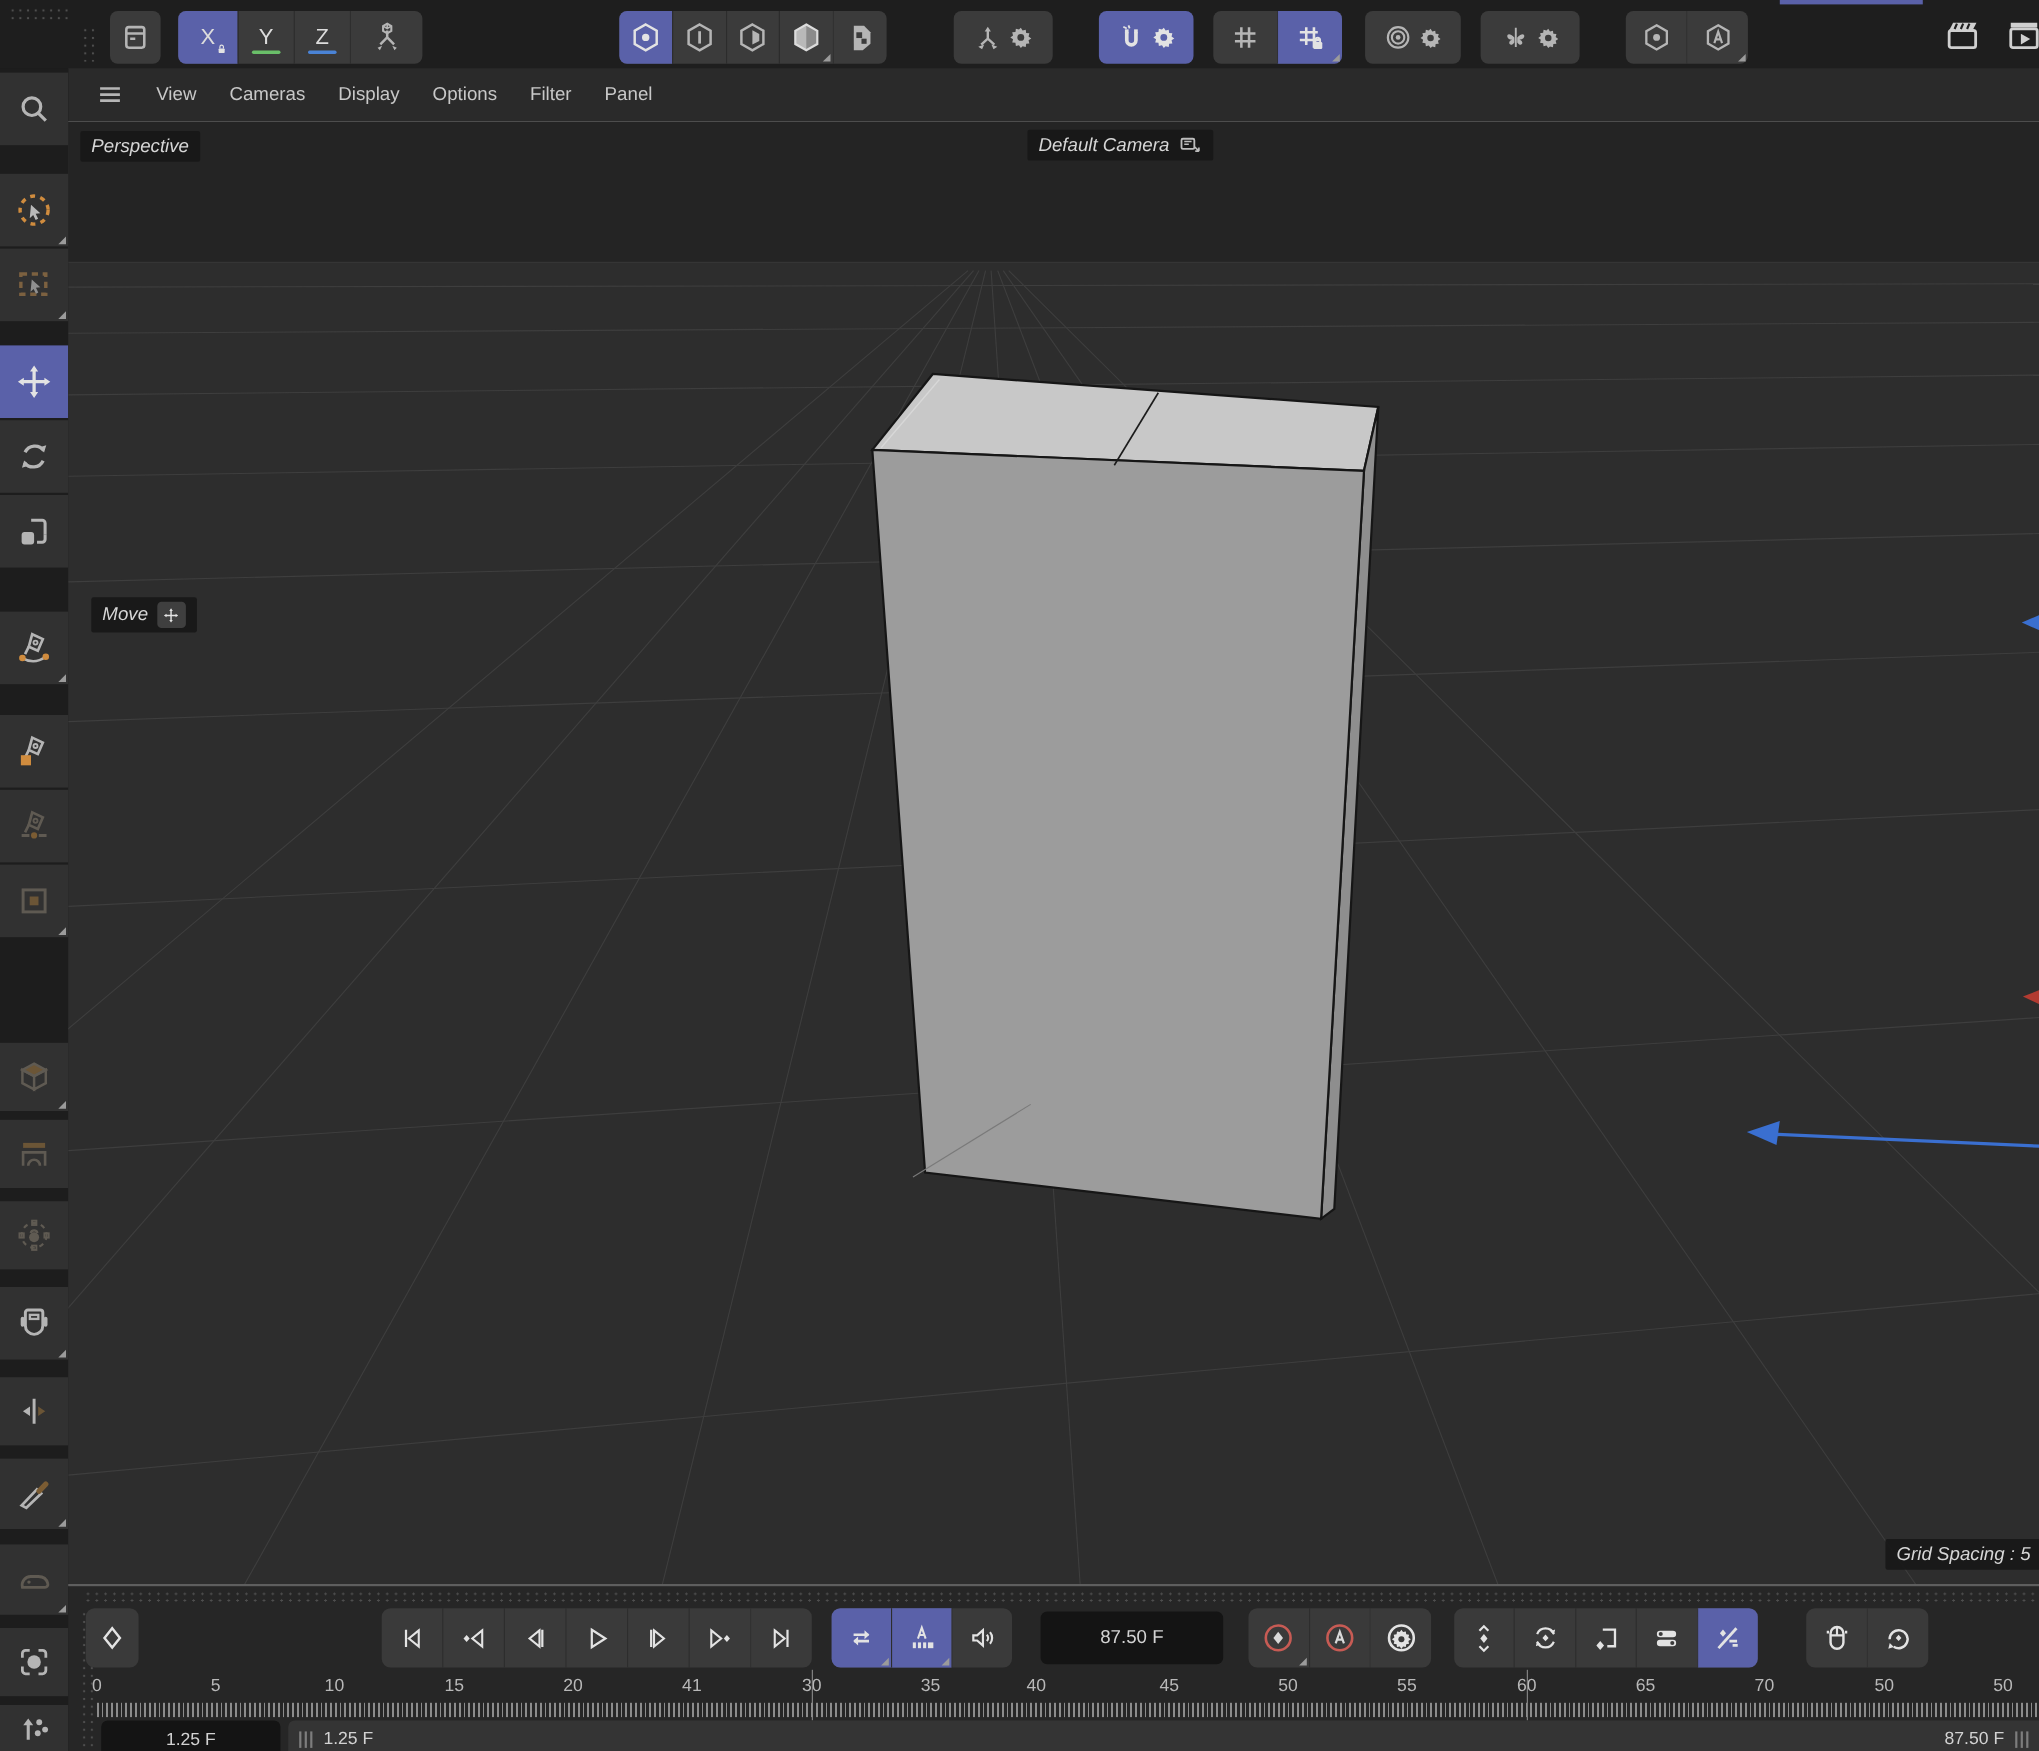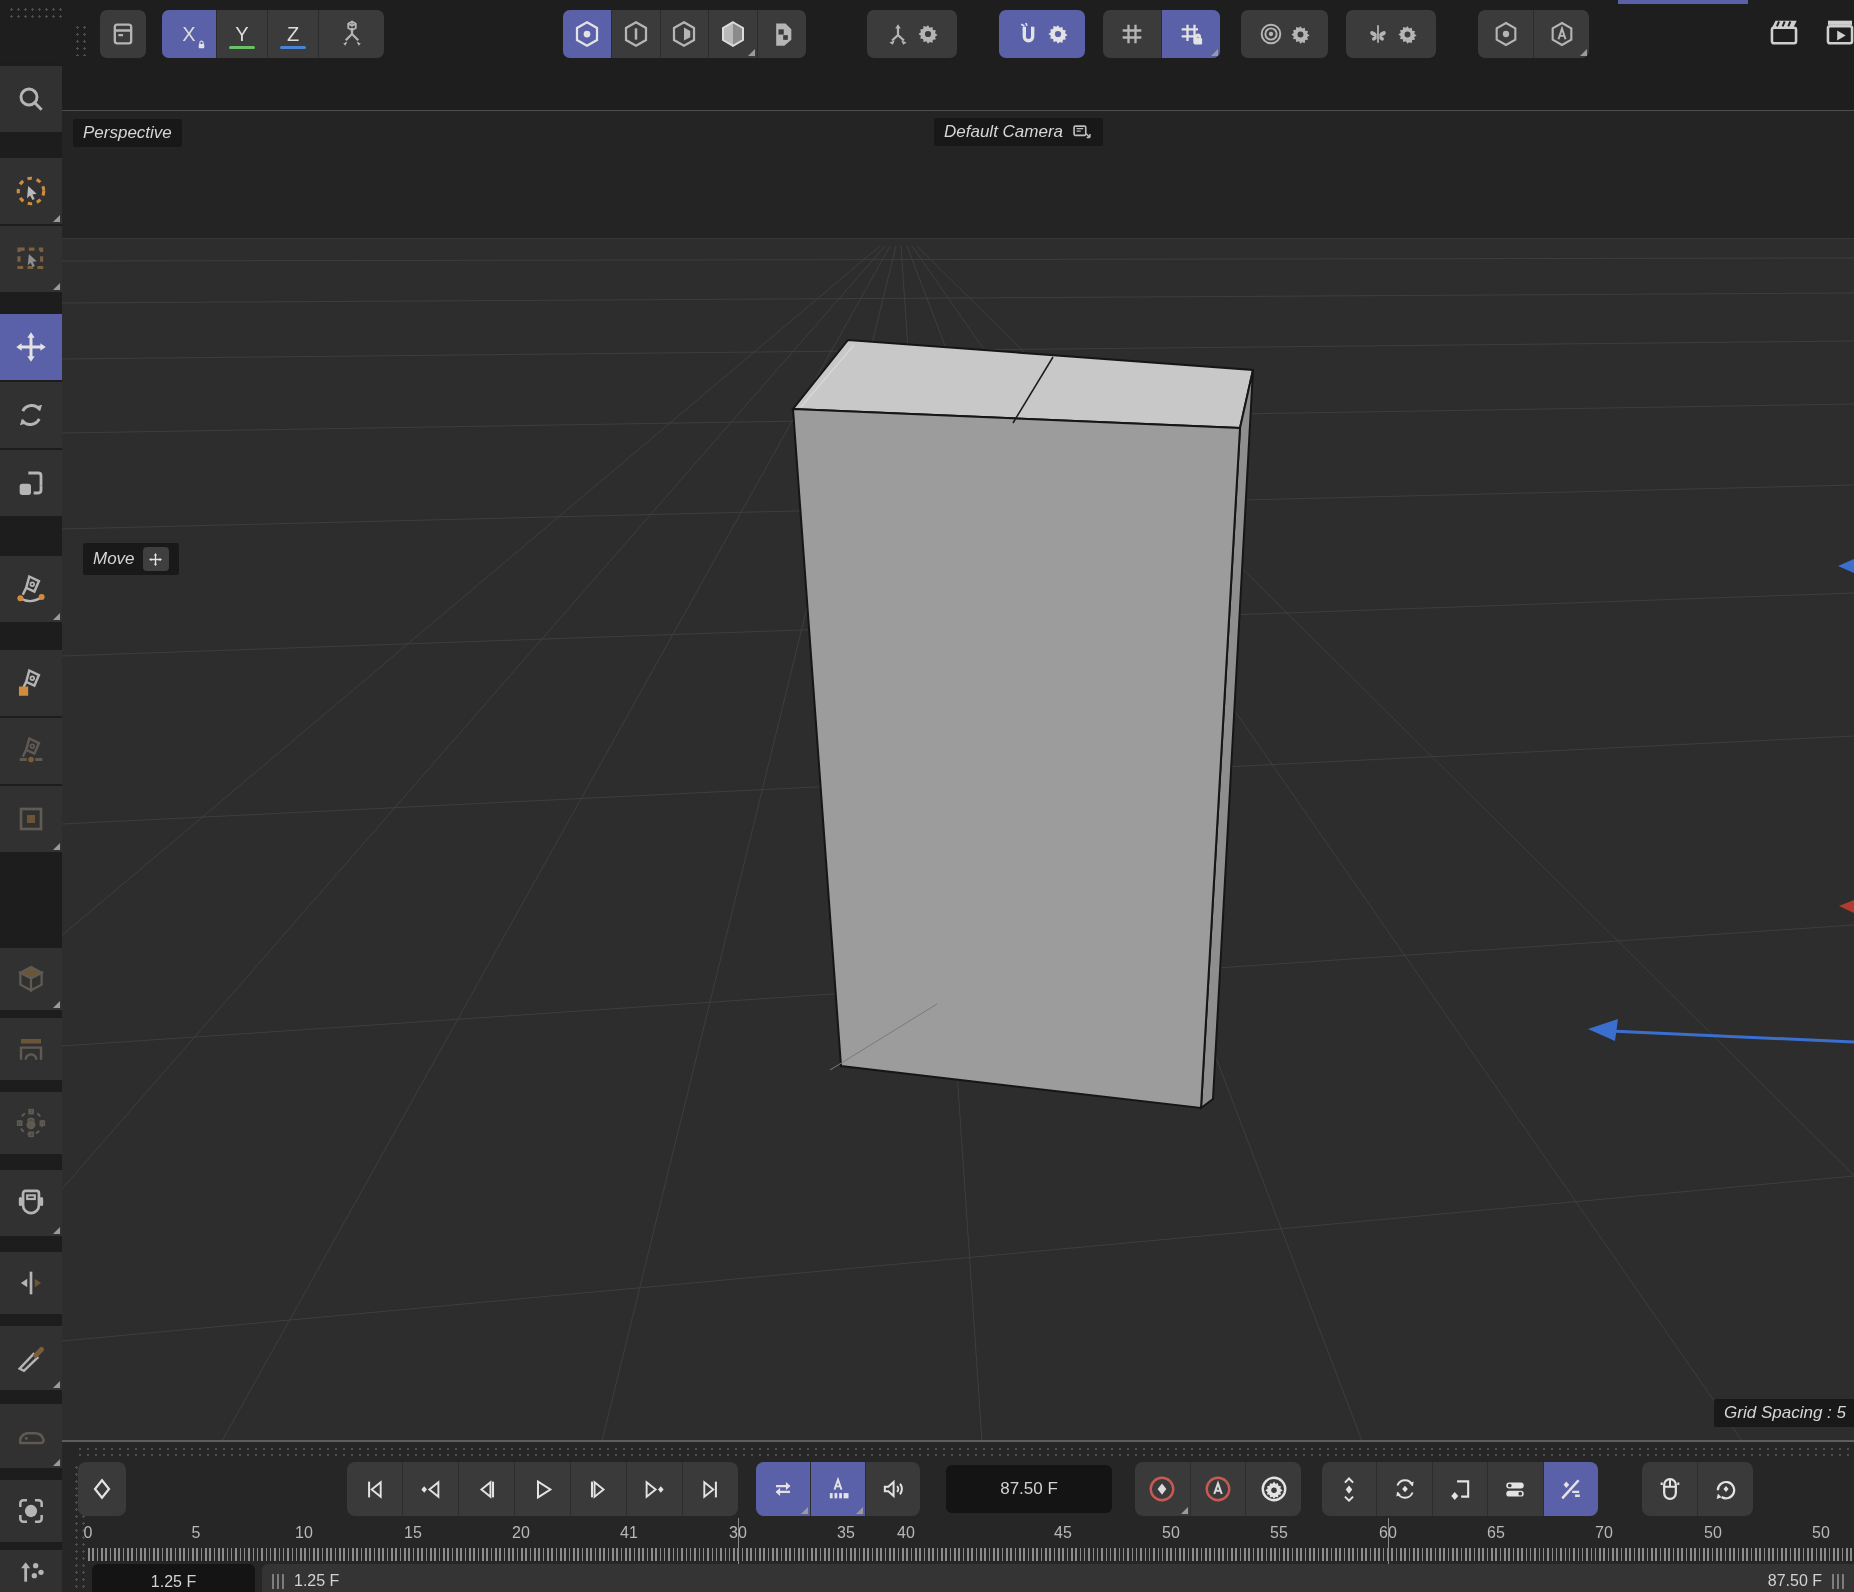--- a/index.html
+++ b/index.html
@@ -486,20 +486,31 @@
     </div>
 
     <svg class="ic abs" style="left:1766px;top:15px;color:#cfcfcf" width="36" height="34">
         <use href="#s-clapper"></use>
       </svg>
     <svg class="ic abs" style="left:1822px;top:15px;color:#cfcfcf" width="36" height="34">
         <use href="#s-clapplay"></use>
       </svg>
   </div>
 
+  <div id="menubar">
+    <svg class="ic" width="24" height="24">
+        <use href="#s-hamburger"></use>
+      </svg>
+    <span class="mitem">View</span>
+    <span class="mitem">Cameras</span>
+    <span class="mitem">Display</span>
+    <span class="mitem">Options</span>
+    <span class="mitem">Filter</span>
+    <span class="mitem">Panel</span>
+  </div>
 
   <div id="rail">
     <div class="rt" style="top:4px;height:66px">
         <svg class="ic" width="32" height="32">
           <use href="#s-search"></use>
         </svg>
       </div>
     <div class="rt tri" style="top:96px;height:66px">
         <svg class="ic" width="34" height="34">
           <use href="#s-livesel"></use>
@@ -789,21 +800,21 @@
 
     <div>
       <span class="tick" style="left:26px">0</span>
       <span class="tick" style="left:134px">5</span>
       <span class="tick" style="left:242px">10</span>
       <span class="tick" style="left:351px">15</span>
       <span class="tick" style="left:459px">20</span>
       <span class="tick" style="left:567px">41</span>
       <span class="tick" style="left:676px">30</span>
       <span class="tick" style="left:784px">35</span>
-      <span class="tick" style="left:844px">40</span>
+      <span class="tick" style="left:880px">40</span>
       <span class="tick" style="left:1001px">45</span>
       <span class="tick" style="left:1109px">50</span>
       <span class="tick" style="left:1217px">55</span>
       <span class="tick" style="left:1326px">60</span>
       <span class="tick" style="left:1434px">65</span>
       <span class="tick" style="left:1542px">70</span>
       <span class="tick" style="left:1651px">50</span>
       <span class="tick" style="left:1759px">50</span>
       <div id="tickband"></div>
       <div class="major" style="left:676px"></div>

